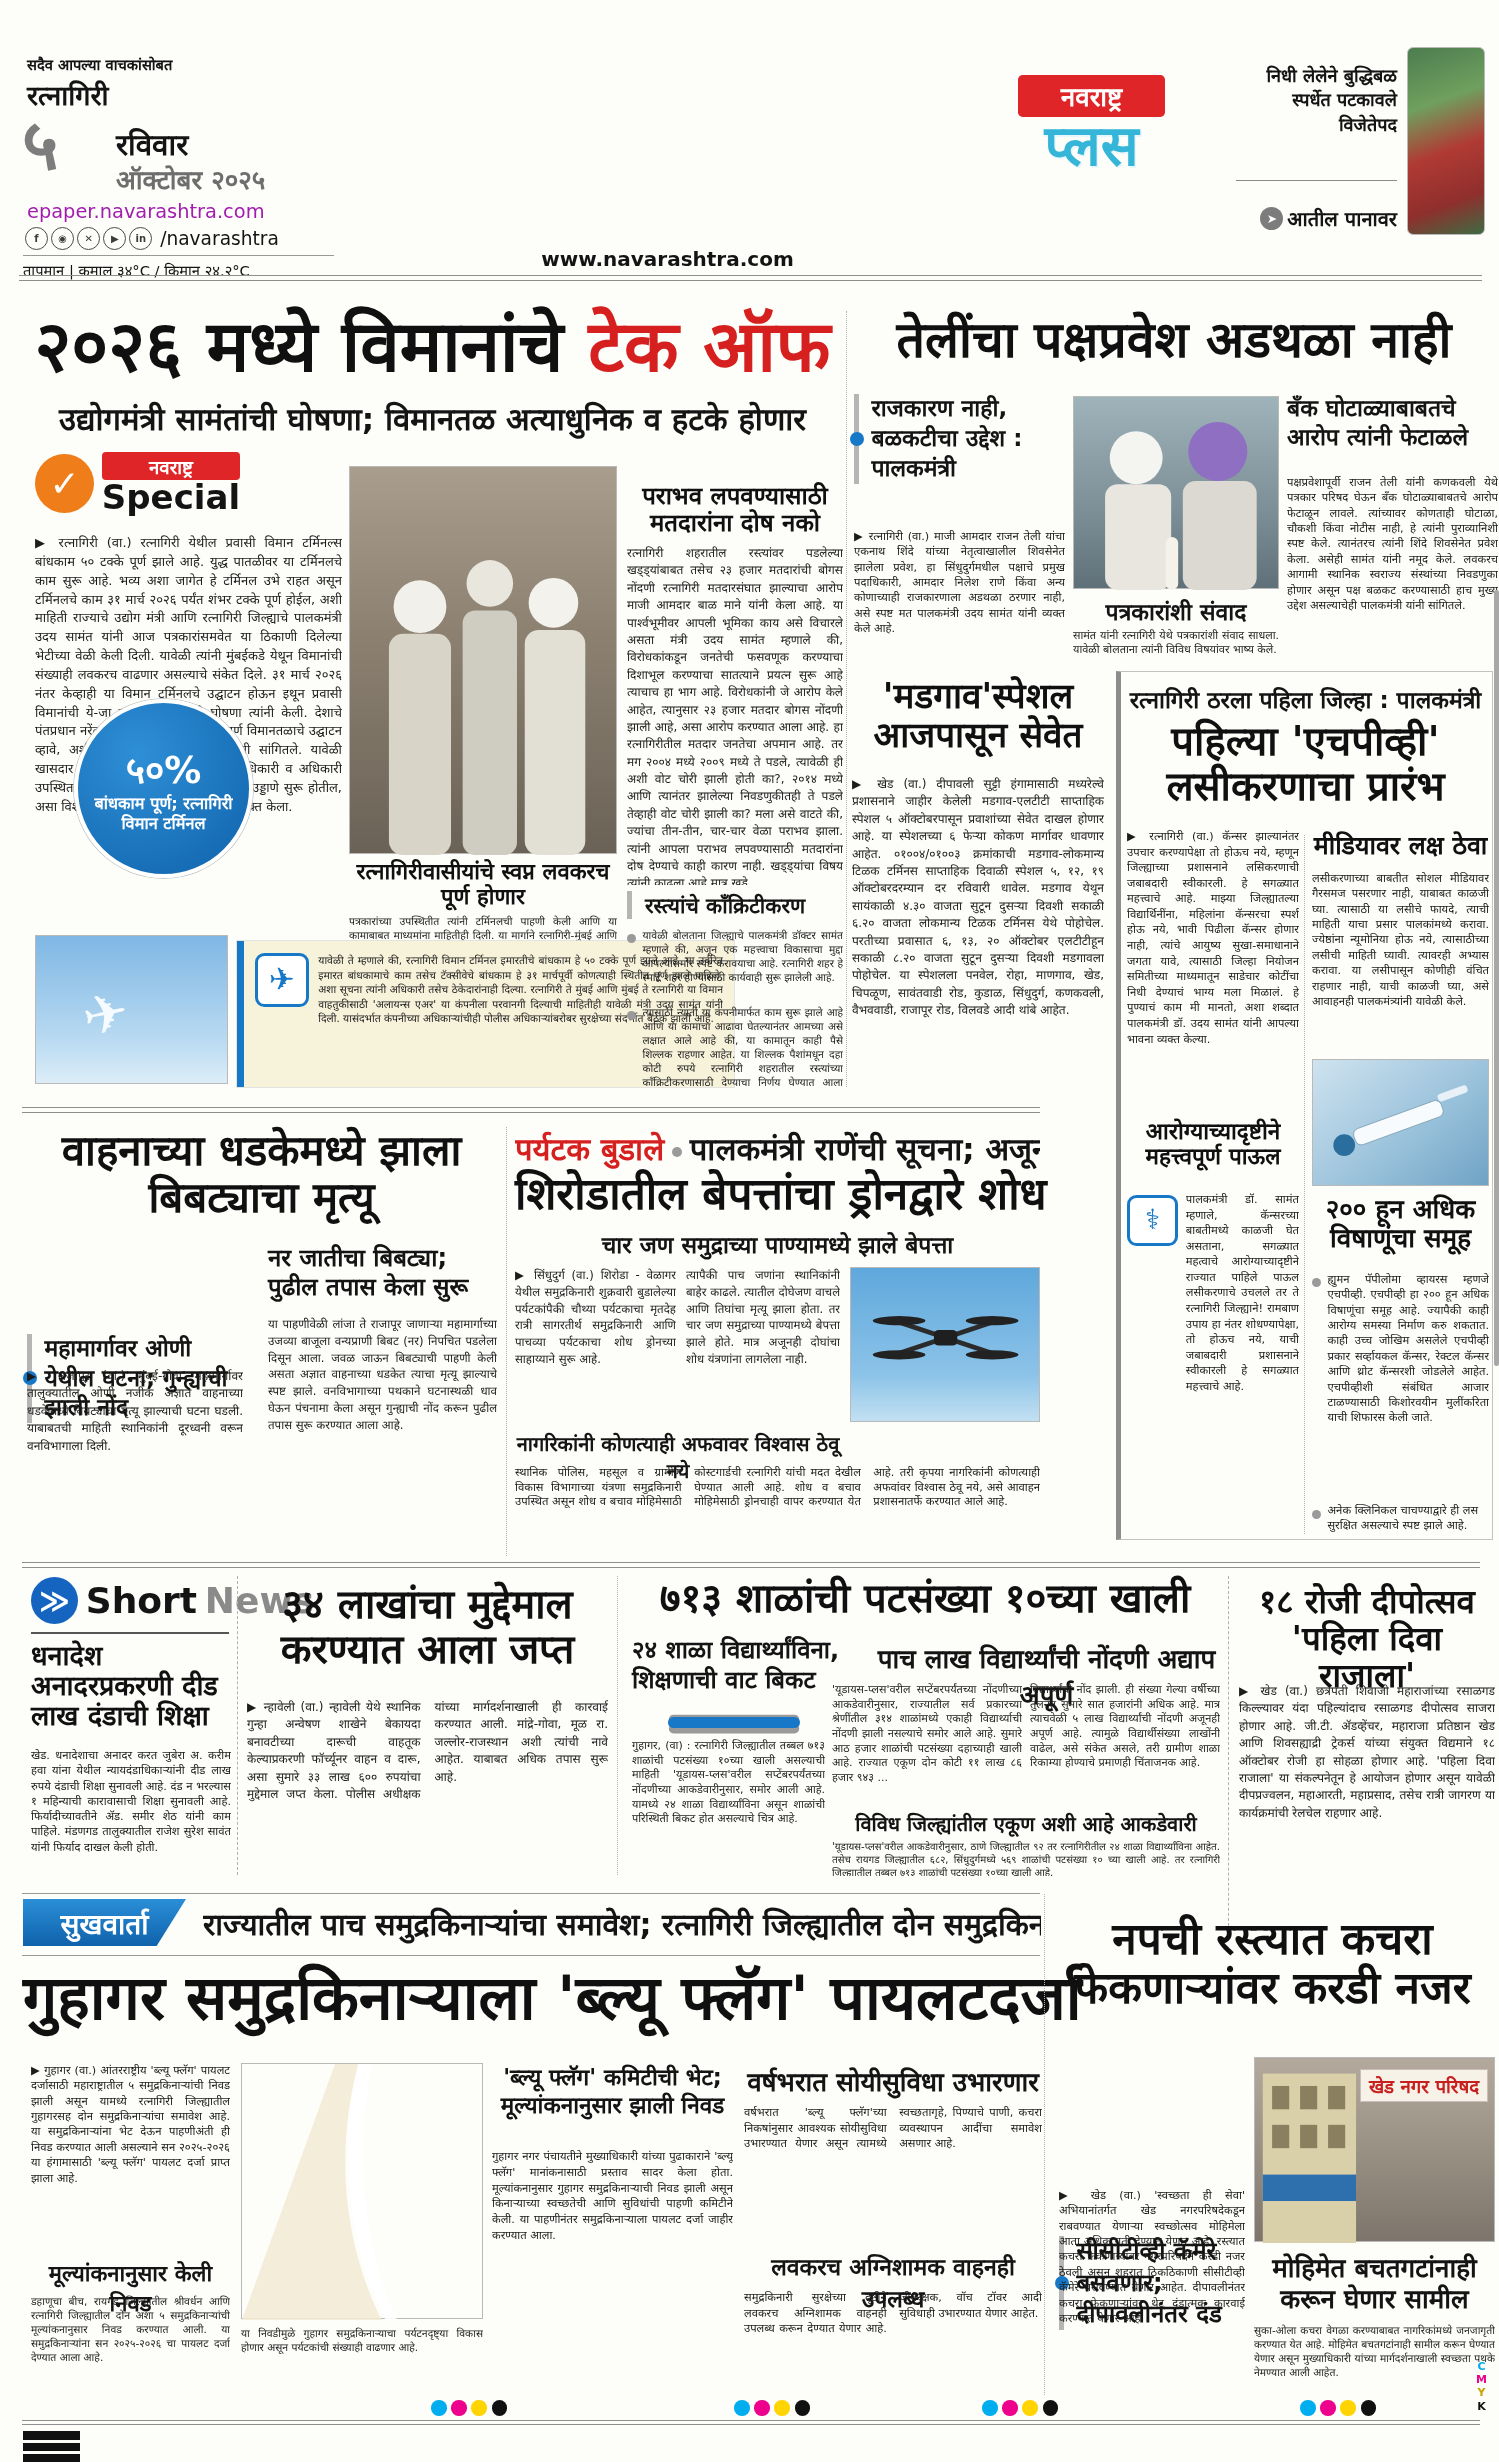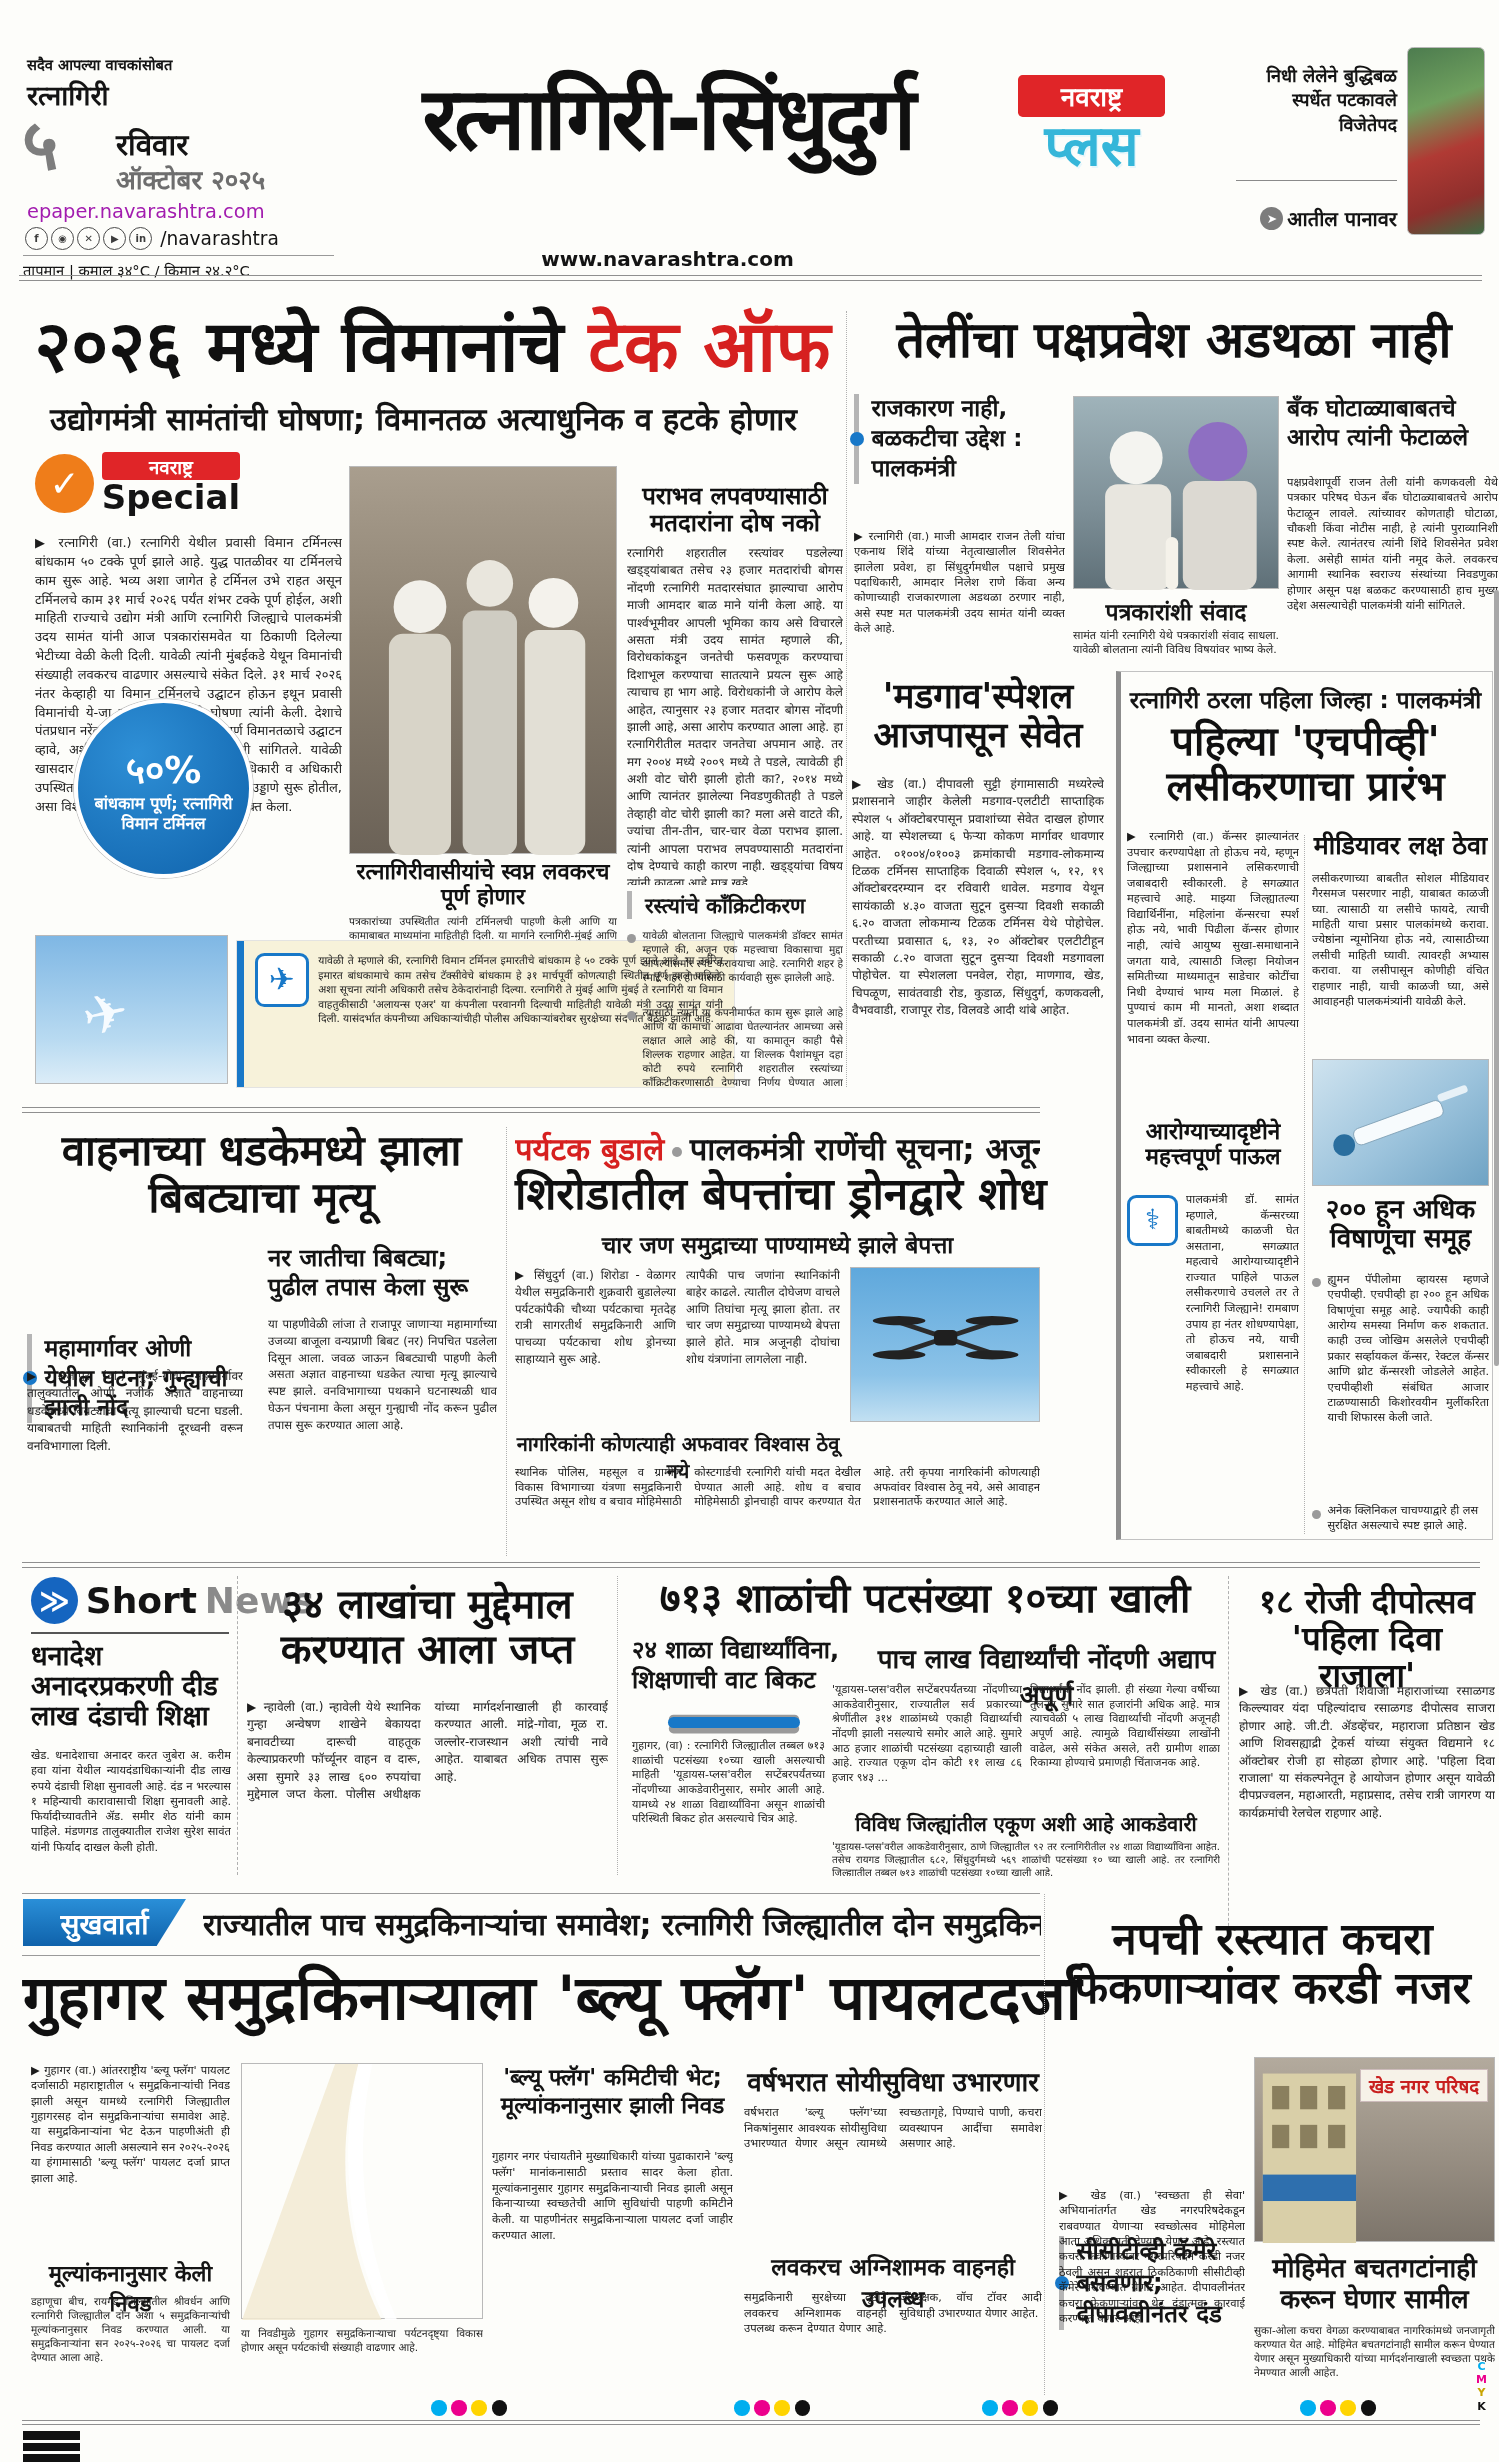--- a/index.html
+++ b/index.html
@@ -40,40 +40,39 @@
   <div class="abs" style="left:25px;top:227px;display:flex;align-items:center;">
     <span class="soc">f</span>
     <span class="soc">◉</span>
     <span class="soc">✕</span>
     <span class="soc">▶</span>
     <span class="soc">in</span>
     <span style="font-size:18.6px;margin-left:4.7px;">/navarashtra</span>
   </div>
   <div class="abs" style="left:23px;top:255px;width:311px;border-top:0.8px solid #999;padding-top:3.9px;font-size:14.7px;">तापमान  |  कमाल ३४°C / किमान २४.२°C</div>
 
-  <div class="abs hl c" style="left:326px;top:71px;width:683px;font-size:87px;letter-spacing:-3.9px;white-space:nowrap;">रत्नागिरी-सिंधुदुर्ग</div>
   <div class="abs" style="left:1018px;top:75px;width:147px;">
     <div style="background:#e02528;color:#fff;font-size:26px;font-weight:bold;text-align:center;border-radius:4.7px;padding:3.1px 4.7px;">नवराष्ट्र</div>
     <div style="color:#35b6d9;font-size:56px;font-weight:bold;text-align:center;line-height:1.05;text-shadow:1.6px 1.6px 0 #e8f7fb;">प्लस</div>
   </div>
   <div class="abs b c" style="left:326px;top:247px;width:683px;font-size:20px;">www.navarashtra.com</div>
 
   <div class="abs b" style="left:1236px;top:64px;width:161px;font-size:18px;text-align:right;line-height:1.35;">निधी लेलेने बुद्धिबळ स्पर्धेत पटकावले विजेतेपद</div>
   <div class="abs" style="left:1236px;top:180px;width:161px;border-top:1.6px solid #8a8a8a;padding-top:24px;text-align:right;">
     <span style="display:inline-block;width:23px;height:23px;border-radius:50%;background:#7c7c7c;color:#fff;text-align:center;line-height:23px;font-size:12.4px;vertical-align:middle;">➤</span>
     <span class="b" style="font-size:20px;vertical-align:middle;">आतील पानावर</span>
   </div>
   <div class="abs photo" style="left:1407px;top:47px;width:78px;height:188px;border-radius:6.2px;background:linear-gradient(160deg,#4d7c4f 0%,#6fa05e 30%,#b03a34 55%,#8f2f2c 80%,#3e6b44 100%);"></div>
 
   <div class="abs hr2" style="left:19.4px;top:275px;width:1463px;"></div>
 
   <div class="abs hl c" style="left:23px;top:307px;width:819px;font-size:71px;white-space:nowrap;">
     <span>२०२६ मध्ये विमानांचे </span><span class="red">टेक ऑफ</span>
   </div>
-  <div class="abs b c" style="left:14px;top:397px;width:819px;font-size:31px;">उद्योगमंत्री सामंतांची घोषणा; विमानतळ अत्याधुनिक व हटके होणार</div>
+  <div class="abs b c" style="left:23px;top:397px;width:819px;font-size:31px;">उद्योगमंत्री सामंतांची घोषणा; विमानतळ अत्याधुनिक व हटके होणार</div>
 
   <div class="abs" style="left:35px;top:452px;display:flex;align-items:center;gap:7.8px;">
     <span style="width:59px;height:59px;border-radius:50%;background:#ef7d1a;color:#fff;font-size:36px;font-weight:bold;display:flex;align-items:center;justify-content:center;">✓</span>
     <span>
       <span style="display:block;background:#e02528;color:#fff;font-size:18.6px;font-weight:bold;text-align:center;border-radius:3.9px;padding:1.6px 9.3px;">नवराष्ट्र</span>
       <span style="display:block;font-size:34px;font-weight:bold;line-height:1.05;">Special</span>
     </span>
   </div>
 
   <div class="abs j clip body-txt" style="left:35px;top:534px;width:307px;height:394px;font-size:13px;">▶ रत्नागिरी (वा.) रत्नागिरी येथील प्रवासी विमान टर्मिनल्स बांधकाम ५० टक्के पूर्ण झाले आहे. युद्ध पातळीवर या टर्मिनलचे काम सुरू आहे. भव्य अशा जागेत हे टर्मिनल उभे राहत असून टर्मिनलचे काम ३१ मार्च २०२६ पर्यंत शंभर टक्के पूर्ण होईल, अशी माहिती राज्याचे उद्योग मंत्री आणि रत्नागिरी जिल्ह्याचे पालकमंत्री उदय सामंत यांनी आज पत्रकारांसमवेत या ठिकाणी दिलेल्या भेटीच्या वेळी केली दिली. यावेळी त्यांनी मुंबईकडे येथून विमानांची संख्याही लवकरच वाढणार असल्याचे संकेत दिले. ३१ मार्च २०२६ नंतर केव्हाही या विमान टर्मिनलचे उद्घाटन होऊन इथून प्रवासी विमानांची ये-जा सुरू होईल, अशी घोषणा त्यांनी केली. देशाचे पंतप्रधान नरेंद्र मोदी यांच्या हस्ते या महत्त्वपूर्ण विमानतळाचे उद्घाटन व्हावे, अशी आमची इच्छा असल्याचे त्यांनी सांगितले. यावेळी खासदार किरण सामंत यांच्यासह प्रमुख पदाधिकारी व अधिकारी उपस्थित होते. त्यांच्या परवानगीने अल्पावधीत उड्डाणे सुरू होतील, असा विश्वास पालकमंत्री उदय सामंत यांनी व्यक्त केला.</div>

